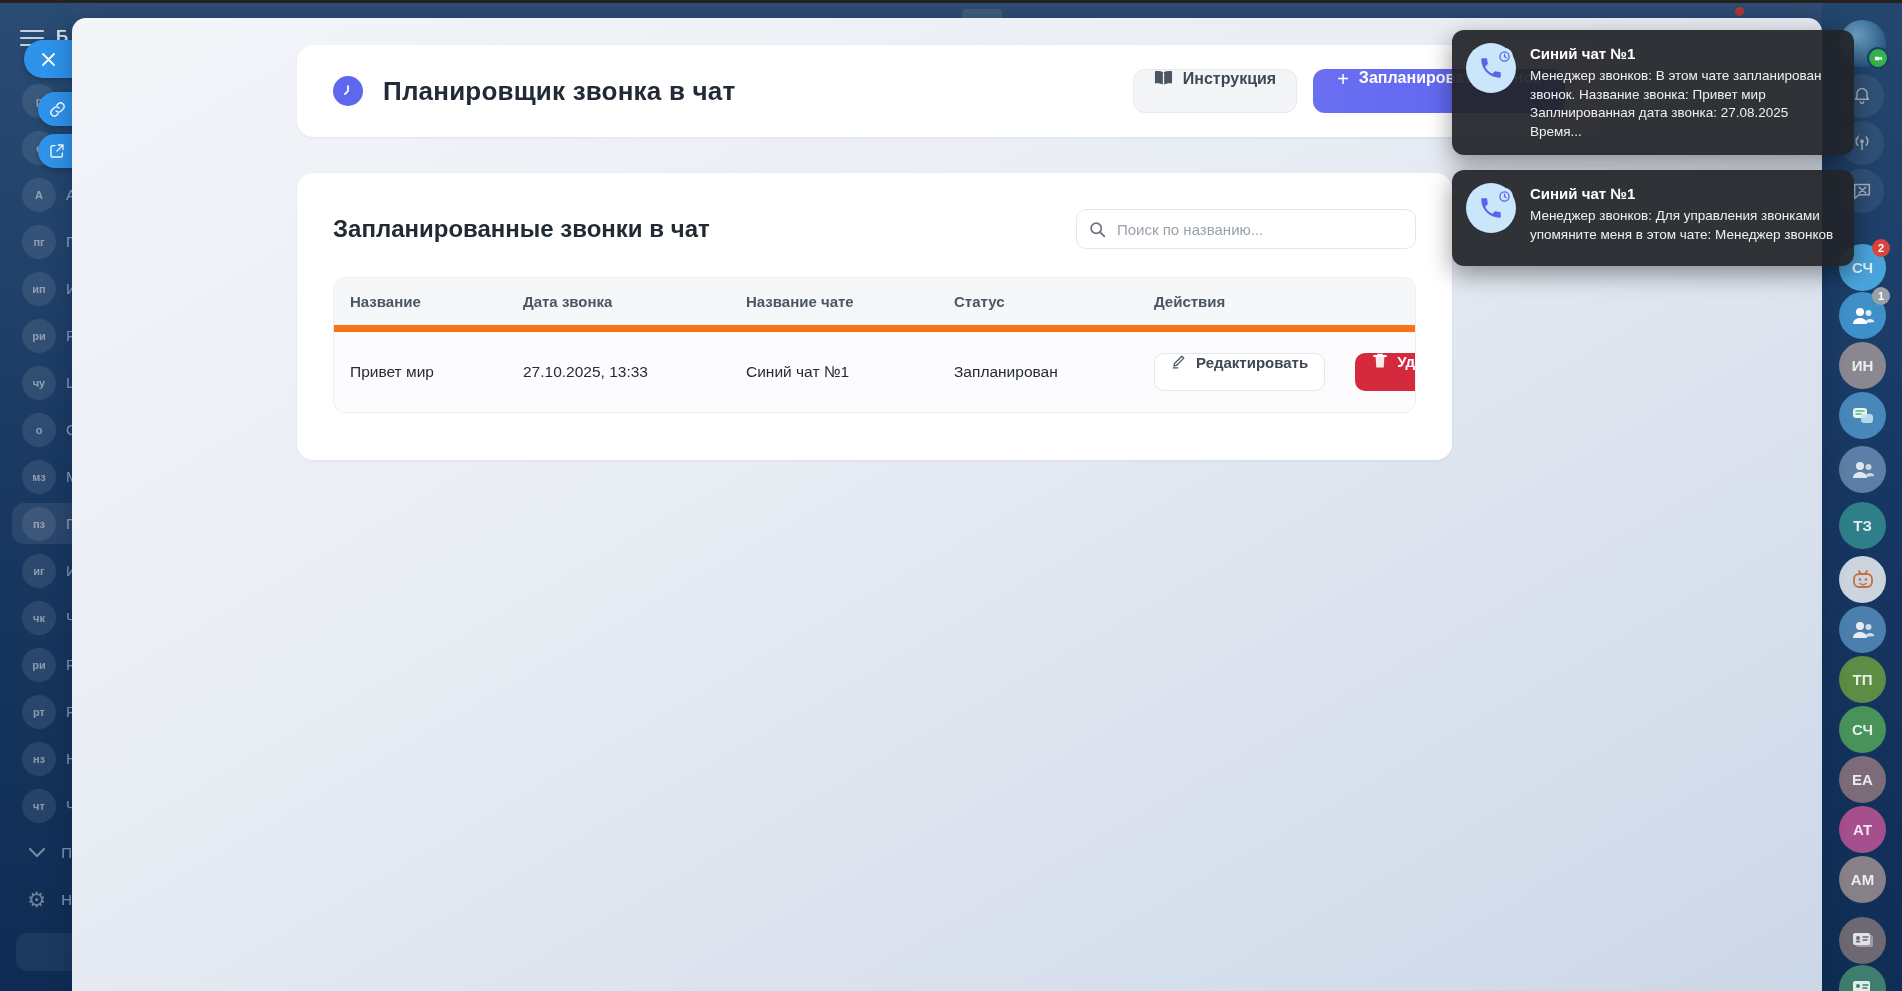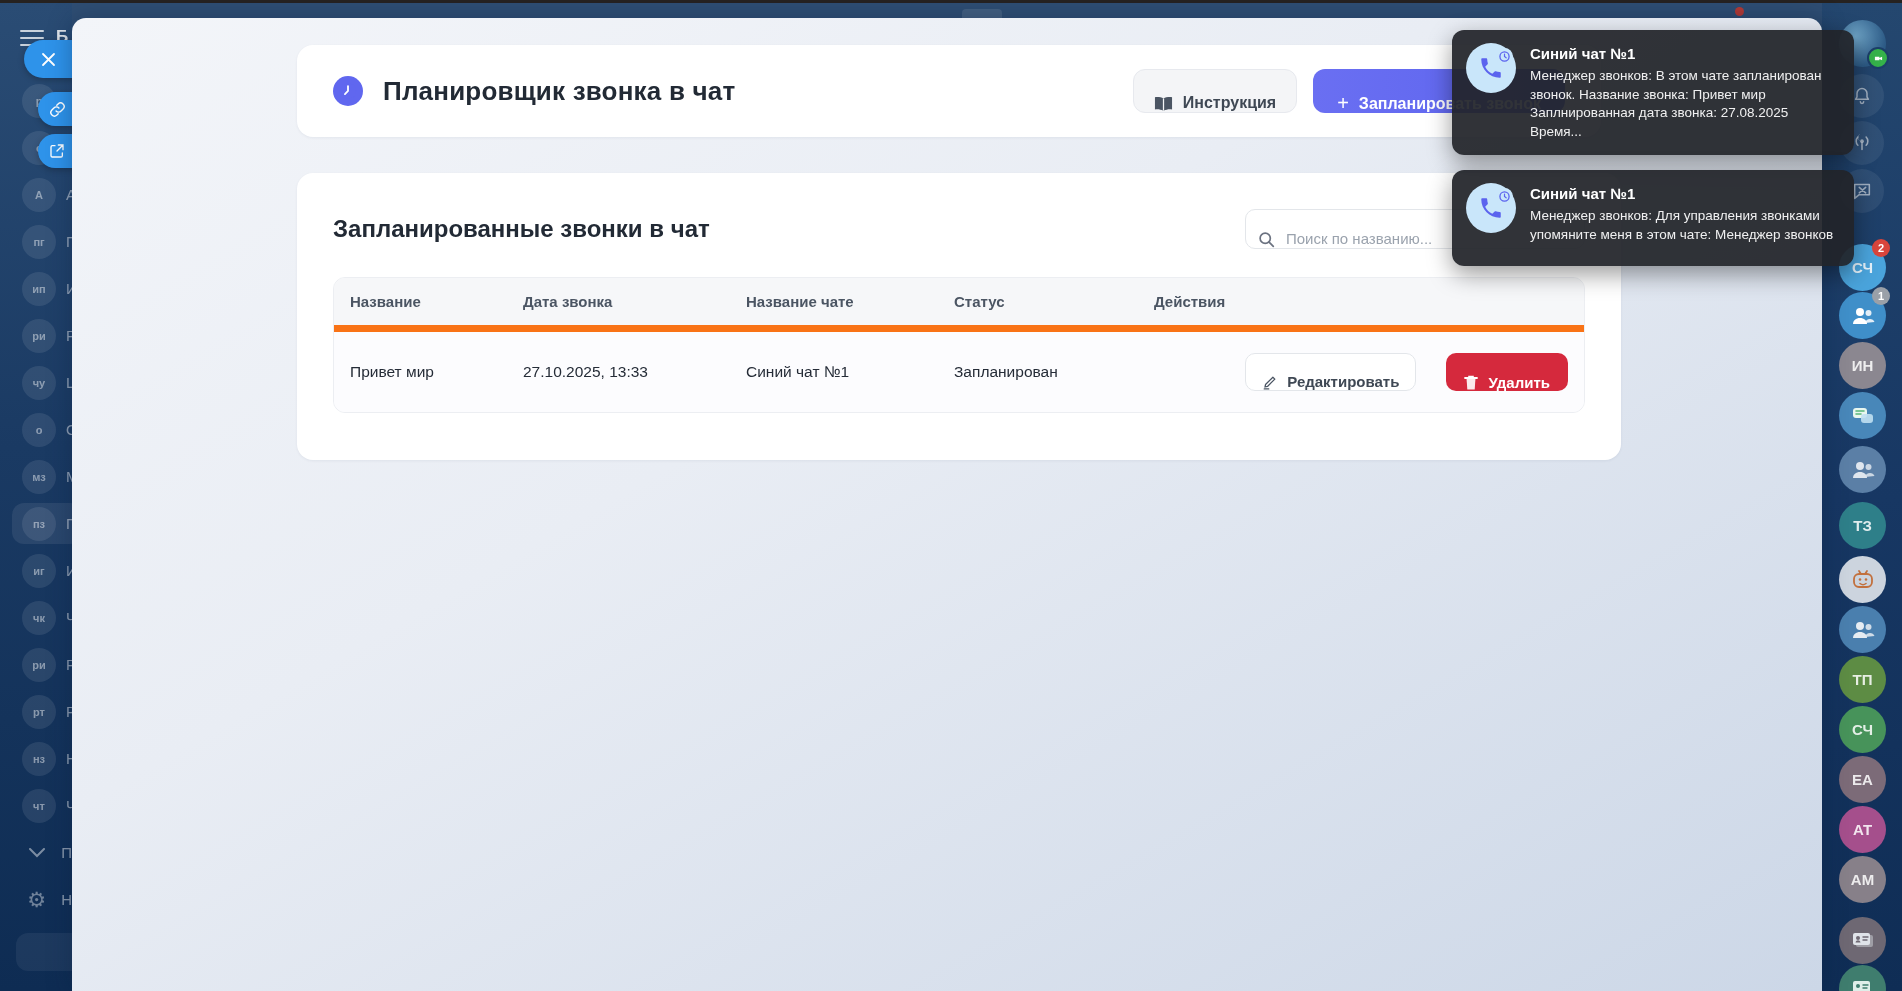--- a/index.html
+++ b/index.html
@@ -47,30 +47,30 @@
 
   
   .panel{left:72px;top:18px;width:1750px;height:973px;z-index:10;
     background:linear-gradient(150deg,#f3f5f9 0%,#e9edf4 40%,#ccd7e7 100%);
     border-radius:14px 14px 0 0;box-shadow:0 0 24px rgba(10,30,60,.35);}
   .card{background:#ffffff;border-radius:16px;box-shadow:0 1px 3px rgba(25,40,70,.06);}
   .header-card{left:225px;top:27px;width:1304px;height:92px;display:flex;align-items:center;padding:0 36px;box-sizing:border-box;}
   .clock-badge{width:30px;height:30px;border-radius:50%;background:#6067ef;display:flex;align-items:center;justify-content:center;flex:0 0 30px;}
   .page-title{margin-left:20px;font-size:26px;font-weight:700;color:#222a35;letter-spacing:.2px;}
   .header-actions{margin-left:auto;display:flex;gap:16px;align-items:center;}
-  .btn{display:flex;align-items:flex-end;justify-content:center;gap:10px;border-radius:12px;cursor:pointer;
+  .btn{display:flex;align-items:flex-start;justify-content:center;gap:10px;border-radius:12px;cursor:pointer;
     font-size:16px;font-weight:600;box-sizing:border-box;white-space:nowrap;}
   .btn-secondary{height:44px;padding:0 20px;background:#f4f5f7;border:1px solid #e7e9ee;color:#3f4854;}
   .btn-primary{height:44px;padding:0 24px;background:linear-gradient(90deg,#6a6ff2,#5c64ee);color:#ffffff;border:none;}
 
-  .content-card{left:225px;top:155px;width:1324px;height:287px;padding:36px 36px 0 36px;box-sizing:border-box;}
+  .content-card{left:225px;top:155px;width:1155px;height:287px;padding:36px 36px 0 36px;box-sizing:border-box;}
   .content-top{display:flex;align-items:center;justify-content:space-between;}
   .section-heading{font-size:24px;font-weight:700;color:#222a35;}
   .search-box{width:340px;height:40px;border:1px solid #e3e6ea;border-radius:10px;background:#fff;
-    display:flex;align-items:flex-end;padding:0 12px;box-sizing:border-box;gap:9px;}
+    display:flex;align-items:center;padding:0 12px;box-sizing:border-box;gap:9px;}
   .search-box input{border:none;outline:none;flex:1;font-size:15px;color:#39414d;background:transparent;
     font-family:"Liberation Sans","DejaVu Sans",sans-serif;}
   .search-box input::placeholder{color:#9aa2ad;}
 
   .table-wrap{margin-top:28px;border:1px solid #eceef2;border-radius:12px;background:#fbfcfd;overflow:hidden;}
   .t-row{display:grid;grid-template-columns:173px 223px 208px 200px 1fr;align-items:center;padding:0 16px;}
   .t-head{height:47px;background:#f6f7f9;border-bottom:7px solid #f97316;}
   .t-head .t-cell{font-size:15px;font-weight:700;color:#4b5563;}
   .t-body{height:80px;background:#fcfcfe;}
   .t-body .t-cell{font-size:15.5px;color:#252c37;}

